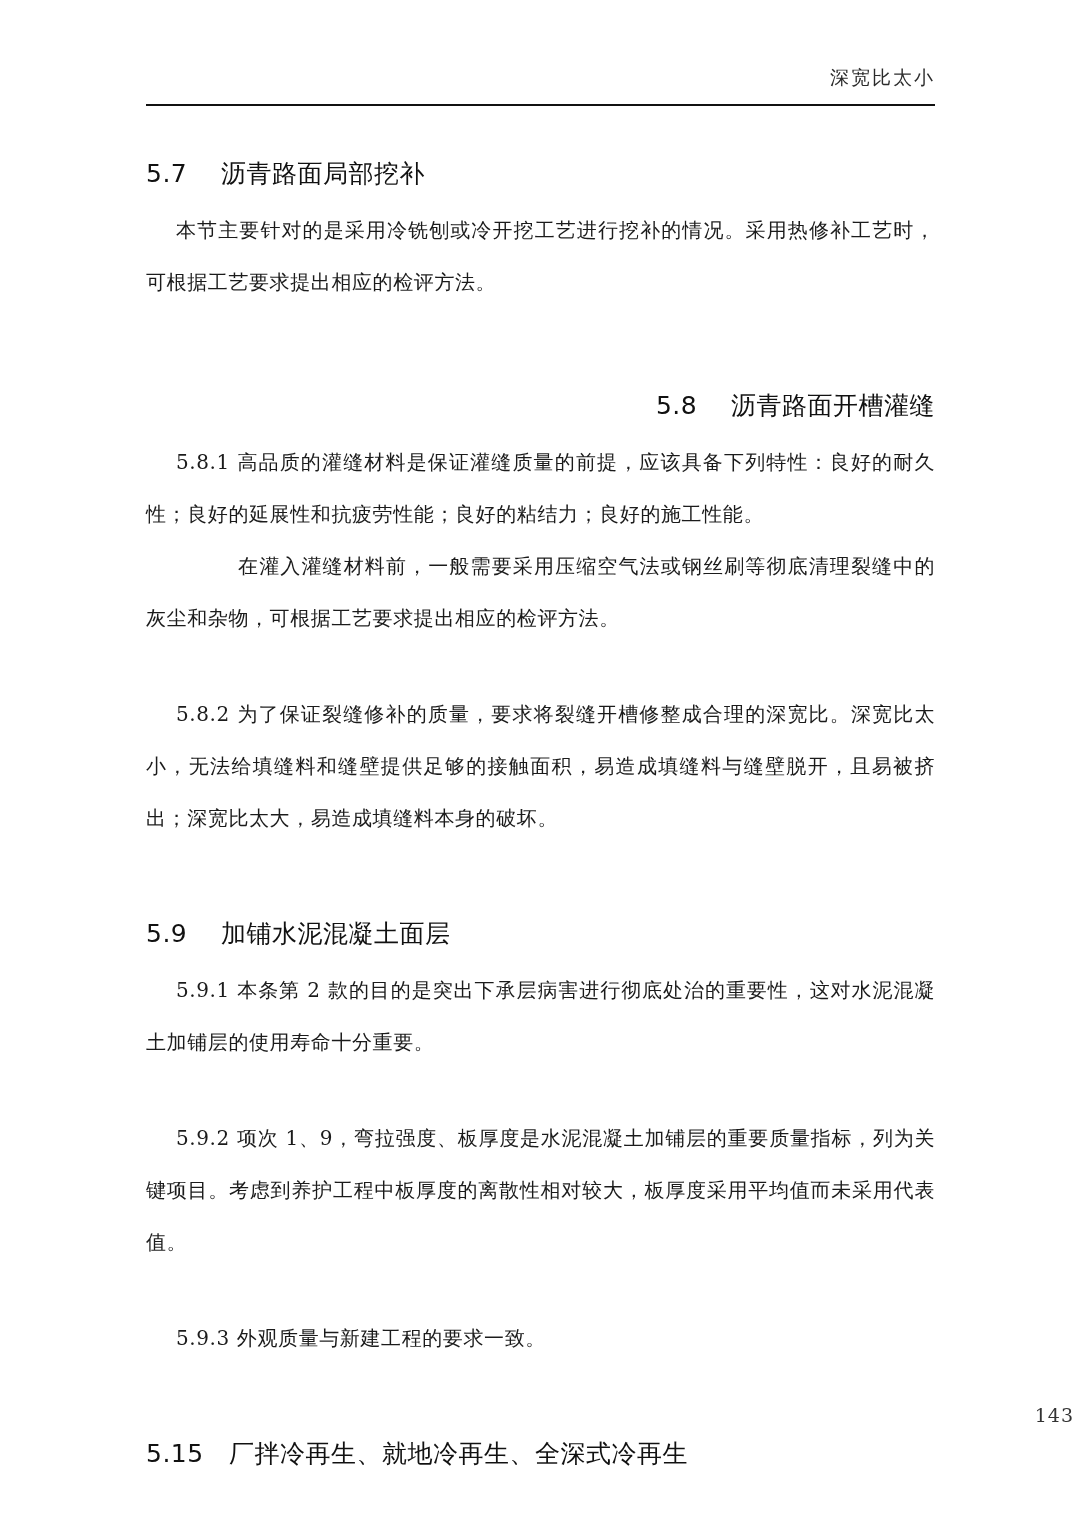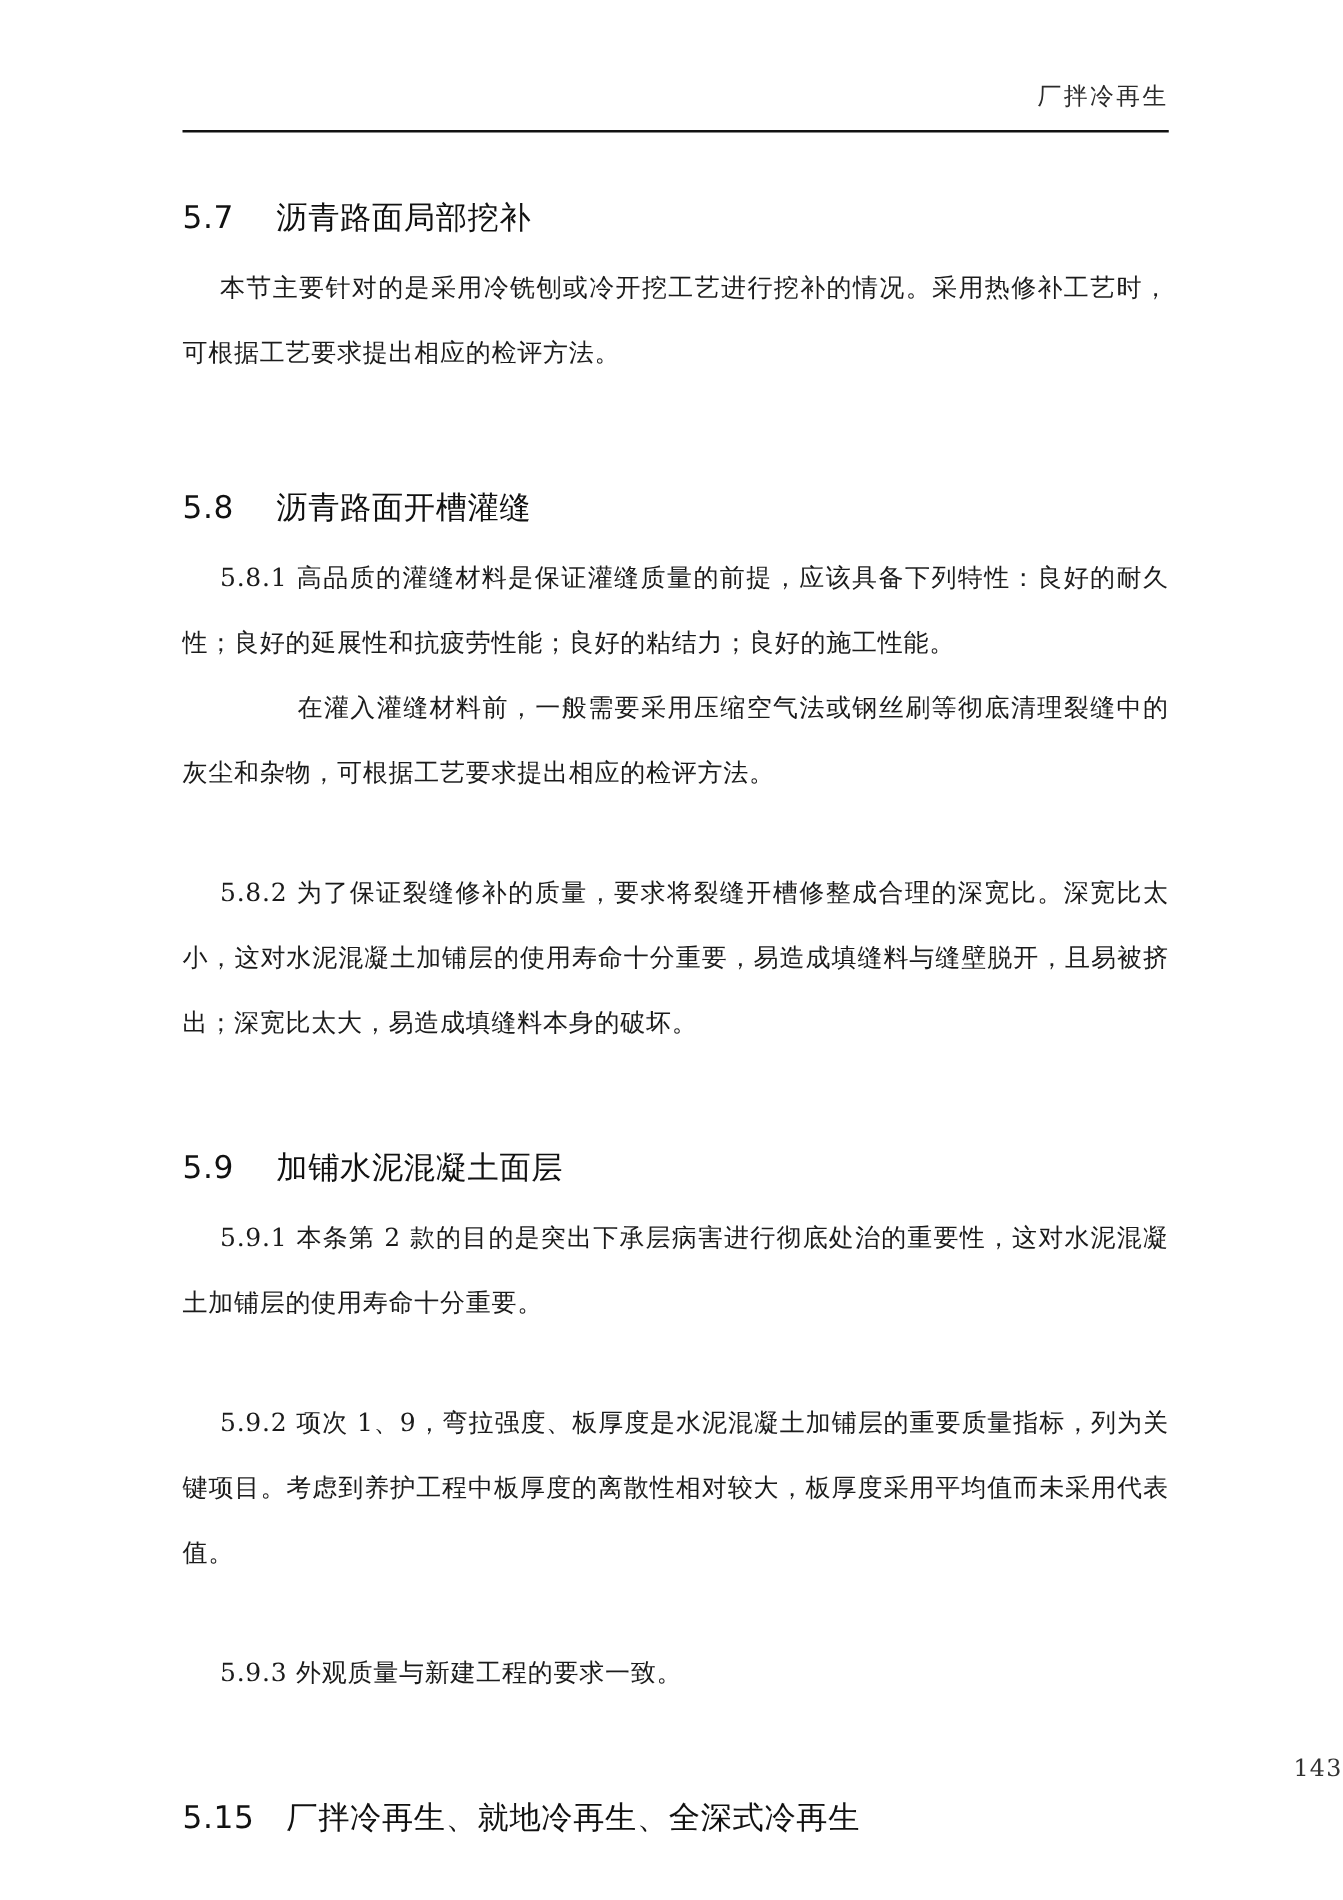--- a/index.html
+++ b/index.html
@@ -60,21 +60,21 @@
     font-family: "DejaVu Sans", sans-serif;
     font-size: 25px;
     font-weight: 400;
     color: #111111;
     line-height: 40px;
     margin: 0;
     white-space: pre;
     letter-spacing: 0.5px;
   }
   .h-57  { margin-top: 6px; }
-  .h-58  { margin-top: 78px; }
+  .h-58  { margin-top: 78px; text-align: right; }
   .h-59  { margin-top: 70px; }
   .h-515 { margin-top: 70px; }
 
   
   .para {
     font-family: "DejaVu Serif", serif;
     font-size: 20px;
     line-height: 52px;
     color: #1b1b1b;
     margin: 0;
@@ -103,33 +103,33 @@
     color: #333333;
     letter-spacing: 1px;
   }
 </style>
 </head>
 <body>
 
 <div class="page">
 
   <div class="header">
-    <span class="header-text">厂拌冷再生</span>
+    <span class="header-text">深宽比太小</span>
     <div class="header-rule"></div>
   </div>
 
   <div class="content">
 
     <h2 class="sec-heading h-57">5.7    沥青路面局部挖补</h2>
     <p class="para indent-1 gap-sm">本节主要针对的是采用冷铣刨或冷开挖工艺进行挖补的情况。采用热修补工艺时，可根据工艺要求提出相应的检评方法。</p>
 
     <h2 class="sec-heading h-58">5.8    沥青路面开槽灌缝</h2>
     <p class="para indent-1 gap-sm">5.8.1 高品质的灌缝材料是保证灌缝质量的前提，应该具备下列特性：良好的耐久性；良好的延展性和抗疲劳性能；良好的粘结力；良好的施工性能。</p>
     <p class="para indent-3">在灌入灌缝材料前，一般需要采用压缩空气法或钢丝刷等彻底清理裂缝中的灰尘和杂物，可根据工艺要求提出相应的检评方法。</p>
-    <p class="para indent-1 gap-lg">5.8.2 为了保证裂缝修补的质量，要求将裂缝开槽修整成合理的深宽比。深宽比太小，这对水泥混凝土加铺层的使用寿命十分重要，易造成填缝料与缝壁脱开，且易被挤出；深宽比太大，易造成填缝料本身的破坏。</p>
+    <p class="para indent-1 gap-lg">5.8.2 为了保证裂缝修补的质量，要求将裂缝开槽修整成合理的深宽比。深宽比太小，无法给填缝料和缝壁提供足够的接触面积，易造成填缝料与缝壁脱开，且易被挤出；深宽比太大，易造成填缝料本身的破坏。</p>
 
     <h2 class="sec-heading h-59">5.9    加铺水泥混凝土面层</h2>
     <p class="para indent-1 gap-sm">5.9.1 本条第 2 款的目的是突出下承层病害进行彻底处治的重要性，这对水泥混凝土加铺层的使用寿命十分重要。</p>
     <p class="para indent-1 gap-lg">5.9.2   项次 1、9，弯拉强度、板厚度是水泥混凝土加铺层的重要质量指标，列为关键项目。考虑到养护工程中板厚度的离散性相对较大，板厚度采用平均值而未采用代表值。</p>
     <p class="para indent-1 gap-lg">5.9.3 外观质量与新建工程的要求一致。</p>
 
     <h2 class="sec-heading h-515">5.15   厂拌冷再生、就地冷再生、全深式冷再生</h2>
 
   </div>
 

